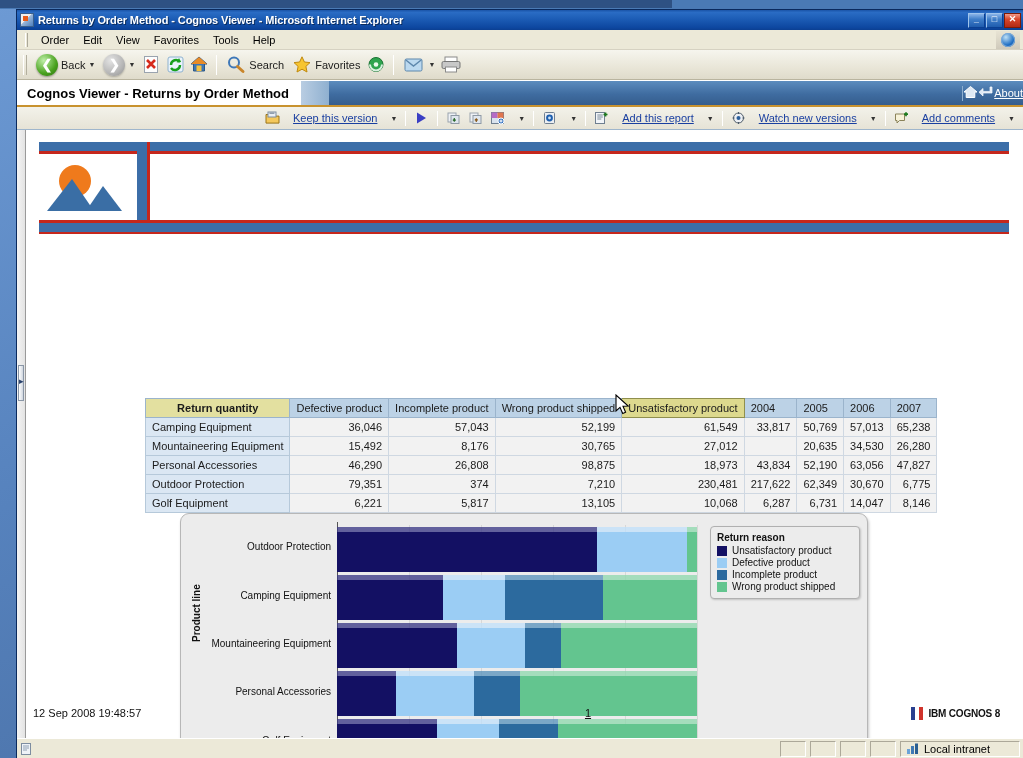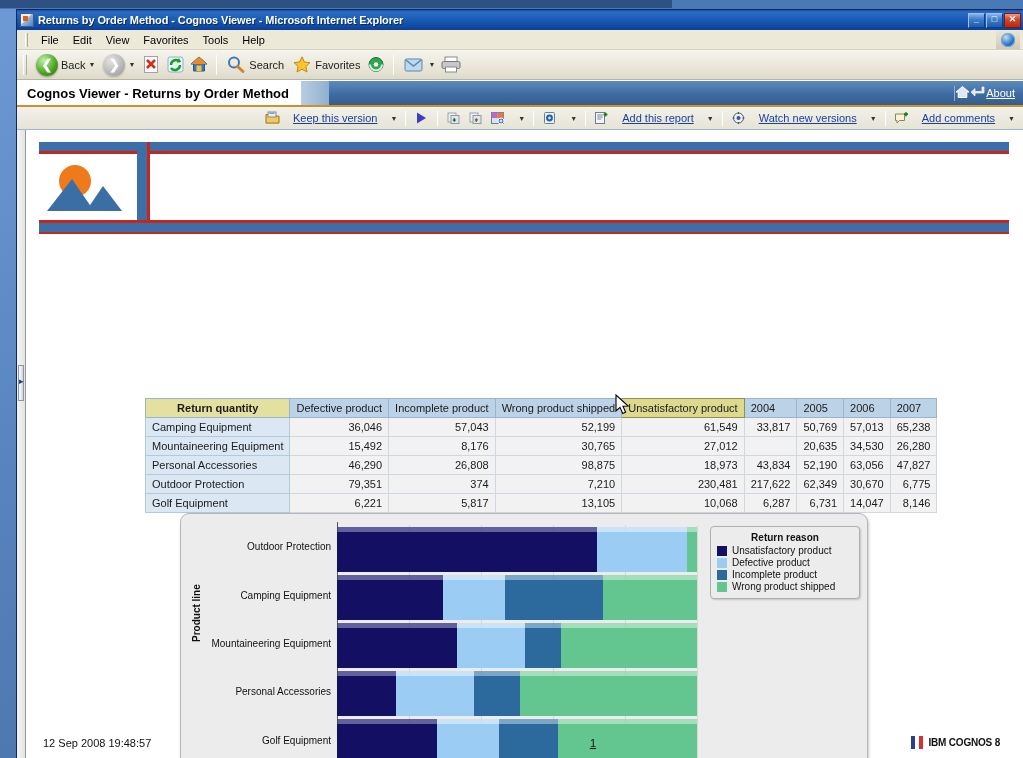--- a/index.html
+++ b/index.html
@@ -119,21 +119,21 @@
     background: linear-gradient(to bottom,#5c8cbe 0%,#3f6ca0 55%,#355d8d 100%);
     display: flex; align-items: stretch;
     border-top:1px solid #fff;
   }
   #cognos-head .titlewrap{
     background:#ffffff; color:#000; font-weight:bold; font-size:13px;
     display:flex;align-items:center;padding:0 12px 0 10px;
   }
   #cognos-head .tab-fade{width:28px;background:linear-gradient(to right,#b9cde2,#8fb0d0);}
   #cognos-head .spacer{flex:1 1 auto;}
-  #cognos-head .right{display:flex;align-items:center;gap:0;padding-right:8px;color:#fff;}
+  #cognos-head .right{display:flex;align-items:center;gap:0;padding-right:0;color:#fff;}
   #cognos-head .right a{color:#fff;font-size:11px;text-decoration:underline;}
   .vdiv{width:1px;height:15px;background:#8fb0d0;}
   #cognos-underline{height:2px;background:#c8922f;flex:none;}
   
   #cognos-bar{
     height: 23px; flex:none;
     background: linear-gradient(to bottom,#f3f2ea,#e6e3d6);
     border-bottom:1px solid #9fb6cc;
     display:flex;align-items:center;justify-content:flex-end;
     padding-right:6px;gap:3px;
@@ -216,30 +216,30 @@
   .seg .top3d{position:absolute;left:0;top:-5px;width:100%;height:5px;opacity:.78;
     background:linear-gradient(to bottom,rgba(255,255,255,.35),rgba(0,0,0,.12));}
   .cat-label{position:absolute;right:0;font-size:10px;color:#111;white-space:nowrap;text-align:right;}
   #ylab{
     position:absolute;left:10px;top:128px;font-size:10px;font-weight:bold;color:#111;
     transform:rotate(-90deg);transform-origin:left top;white-space:nowrap;
   }
   #legend{
     position:absolute;left:529px;top:12px;width:150px;height:73px;
     background:#ececec;border:1px solid #b0b0b0;border-radius:4px;
-    padding:5px 6px;box-shadow:1px 1px 2px rgba(0,0,0,.18);text-align:center;
+    padding:5px 6px;box-shadow:1px 1px 2px rgba(0,0,0,.18);
   }
   #legend .lt{font-size:10px;font-weight:bold;color:#111;margin-bottom:2px;}
   #legend .li{display:flex;align-items:center;gap:5px;margin-bottom:1px;}
   #legend .sw{width:10px;height:10px;flex:none;}
   #legend .lx{font-size:10px;color:#111;white-space:nowrap;}
   
   #report-footer{
-    position:absolute;left:26px;right:0;bottom:9px;height:22px;
-    display:flex;align-items:flex-end;font-size:11px;color:#111;
+    position:absolute;left:16px;right:0;bottom:9px;height:22px;
+    display:flex;align-items:flex-start;font-size:11px;color:#111;
   }
   #report-footer .fl{width:300px;}
   #report-footer .fc{flex:1 1 auto;text-align:center;text-decoration:underline;}
   #report-footer .fr{width:180px;display:flex;align-items:center;justify-content:flex-end;gap:5px;padding-right:23px;}
   .cogmark{width:13px;height:13px;display:flex;}
   .cogmark i{display:block;width:4px;height:13px;}
   #report-footer .fr b{font-size:10px;letter-spacing:-.2px;}
   
   #statusbar{
     height:20px;flex:none;background:#ece9d8;border-top:1px solid #fff;
@@ -265,21 +265,21 @@
     <div class="ico"></div>
     <div class="ttl">Returns by Order Method - Cognos Viewer - Microsoft Internet Explorer</div>
     <div class="spacer"></div>
     <div class="winbtn"><i>_</i></div>
     <div class="winbtn"><i>□</i></div>
     <div class="winbtn close"><i>✕</i></div>
   </div>
 
   <div id="menubar">
     <div class="grip"></div>
-    <div class="mi">File</div>
+    <div class="mi">Order</div>
     <div class="mi">Edit</div>
     <div class="mi">View</div>
     <div class="mi">Favorites</div>
     <div class="mi">Tools</div>
     <div class="mi">Help</div>
     <div class="spacer"></div>
     <div class="ielogo">
         <b></b>
       </div>
   </div>
@@ -720,13 +720,36 @@
         <span class="cogmark">
           <i style="background:#2a3f8f;"></i>
             <i style="background:#ffffff;"></i>
             <i style="background:#d0342c;"></i>
         </span>
         <b>IBM COGNOS 8</b>
       </div>
     </div>
   </div>
 
+  <div id="statusbar">
+    <span class="sb-icon">
+      <svg width="14" height="14" viewBox="0 0 14 14">
+        <rect x="1.5" y="1.5" width="9" height="11" fill="#eef2f7" stroke="#7d8da0"></rect>
+        <path d="M3 4h6M3 6h6M3 8h4" stroke="#8fa0b2"></path>
+      </svg>
+    </span>
+    <span class="stext"></span>
+    <span class="cell" style="width:26px;"></span>
+    <span class="cell" style="width:26px;"></span>
+    <span class="cell" style="width:26px;"></span>
+    <span class="cell" style="width:26px;"></span>
+    <span class="cell zone" style="width:120px;">
+      <span class="sb-icon">
+        <svg width="13" height="13" viewBox="0 0 13 13">
+          <rect x="1" y="7" width="3" height="5" fill="#6aa3d8"></rect>
+          <rect x="5" y="4" width="3" height="8" fill="#3f79b5"></rect>
+          <rect x="9" y="1.5" width="3" height="10.5" fill="#2a5e92"></rect>
+        </svg>
+      </span>
+      <span>Local intranet</span>
+    </span>
+  </div>
 </div>
 
 </body></html>

